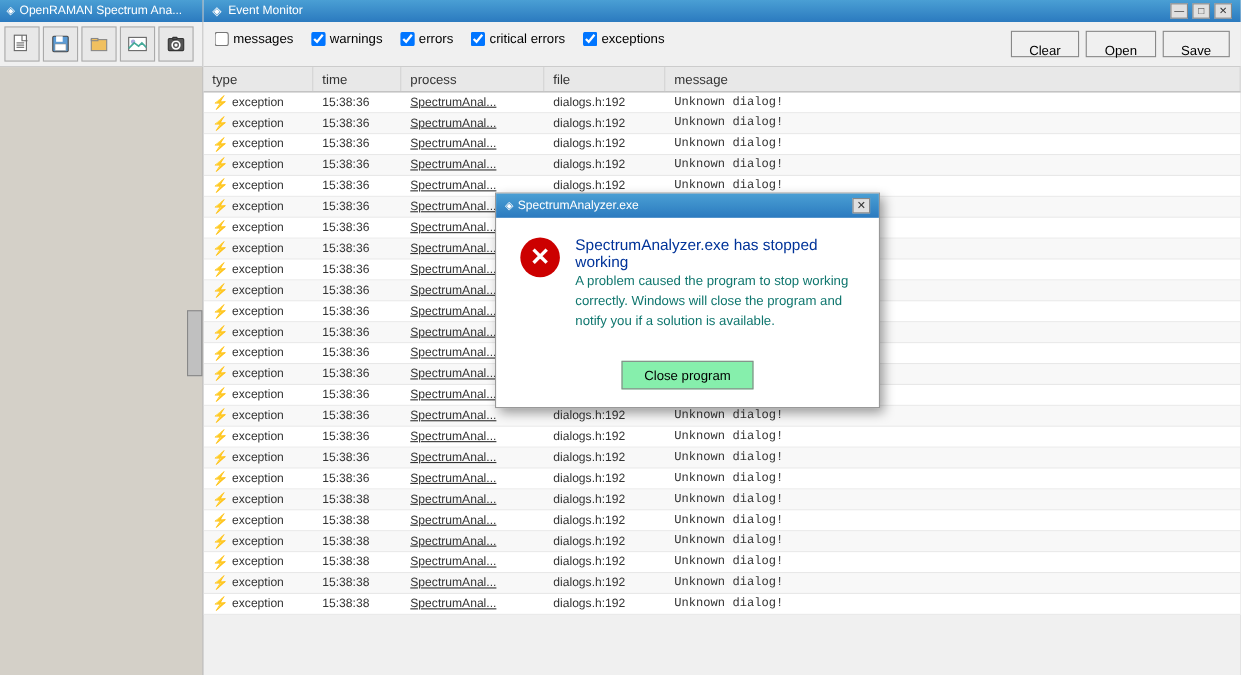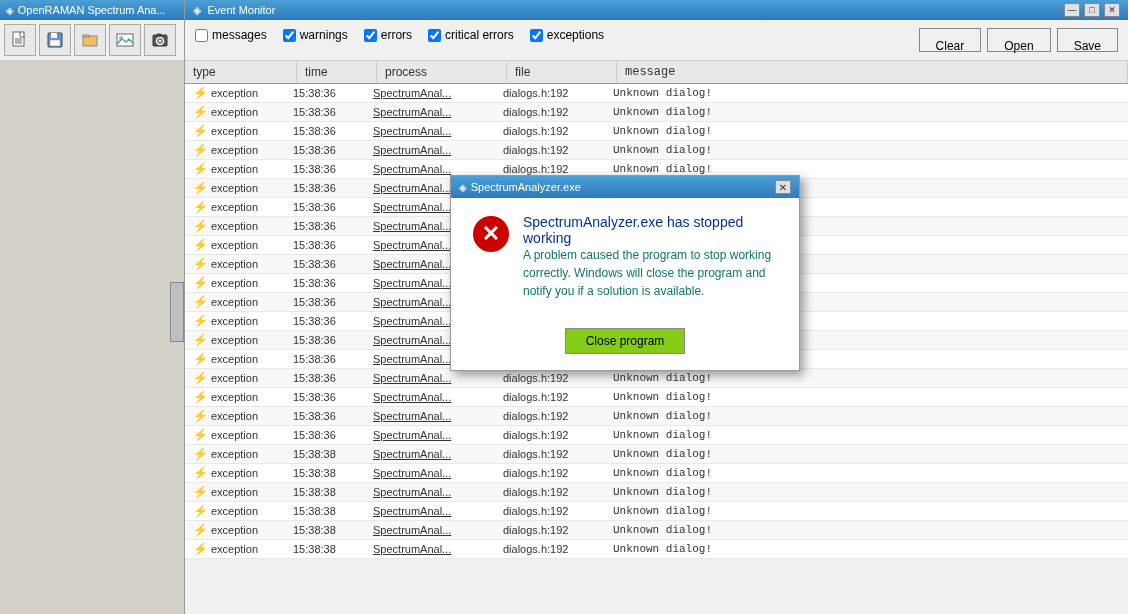--- a/index.html
+++ b/index.html
@@ -158,25 +158,25 @@
     }
 
     .th {
       padding: 4px 8px;
       border-right: 1px solid #ccc;
       background: #e8e8e8;
       color: #333;
       user-select: none;
     }
 
-    .th-type { width: 112px; }
+    .th-type { width: 100px; }
     .th-time { width: 80px; }
     .th-process { width: 130px; }
     .th-file { width: 110px; }
-    .th-message { flex: 1; font-family: Liberation Mono, monospace; }
+    .th-message { flex: 1; }
 
     .table-body {
       flex: 1;
       overflow-y: auto;
       overflow-x: hidden;
     }
 
     .table-row {
       display: flex;
       align-items: center;
@@ -295,21 +295,21 @@
     }
 
     .modal-footer {
       padding: 12px 20px 16px;
       display: flex;
       justify-content: center;
     }
 
     .close-program-btn {
       padding: 4px 20px;
-      background: #84cc16;
+      background: #86efac;
       border: 1px solid #888;
       cursor: pointer;
       font-size: 12px;
       min-width: 100px;
       height: 26px;
     }
 
     
     .table-body::-webkit-scrollbar { width: 16px; }
     .table-body::-webkit-scrollbar-track { background: #f0f0f0; border-left: 1px solid #ccc; }

